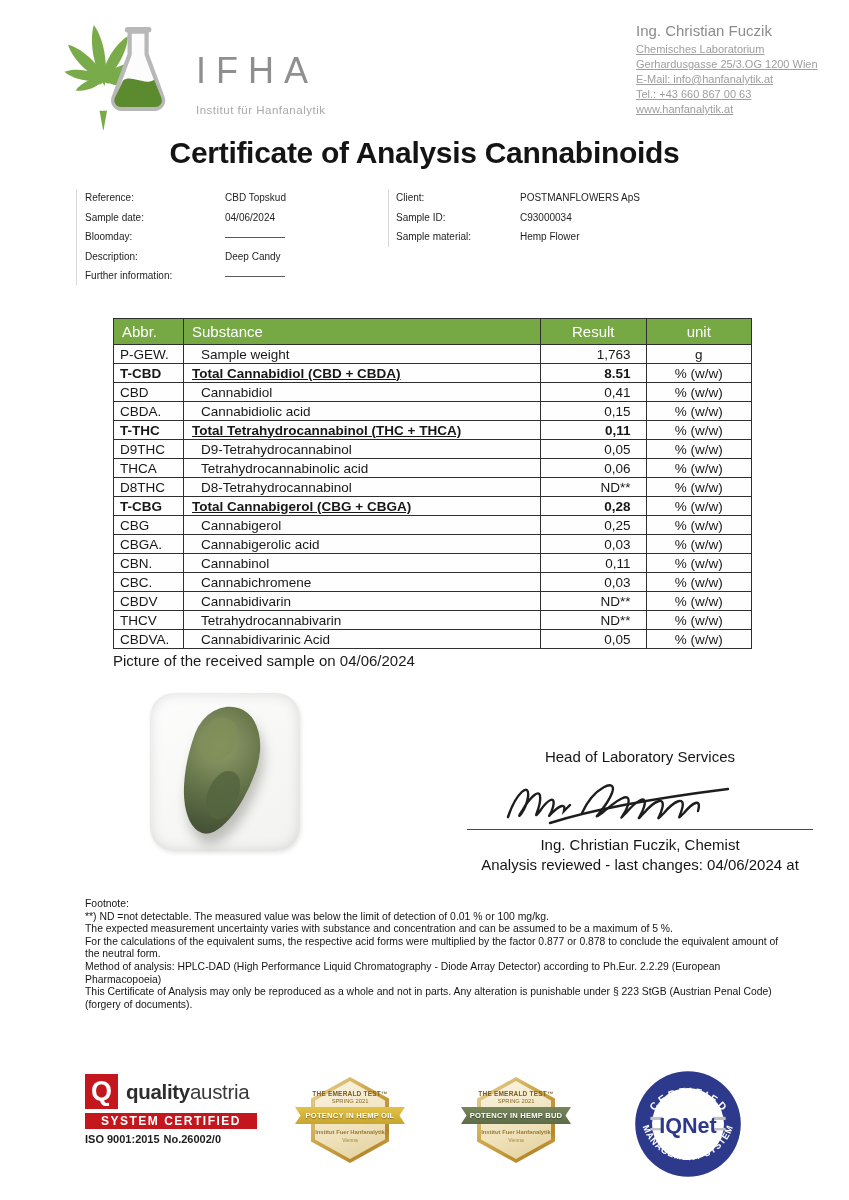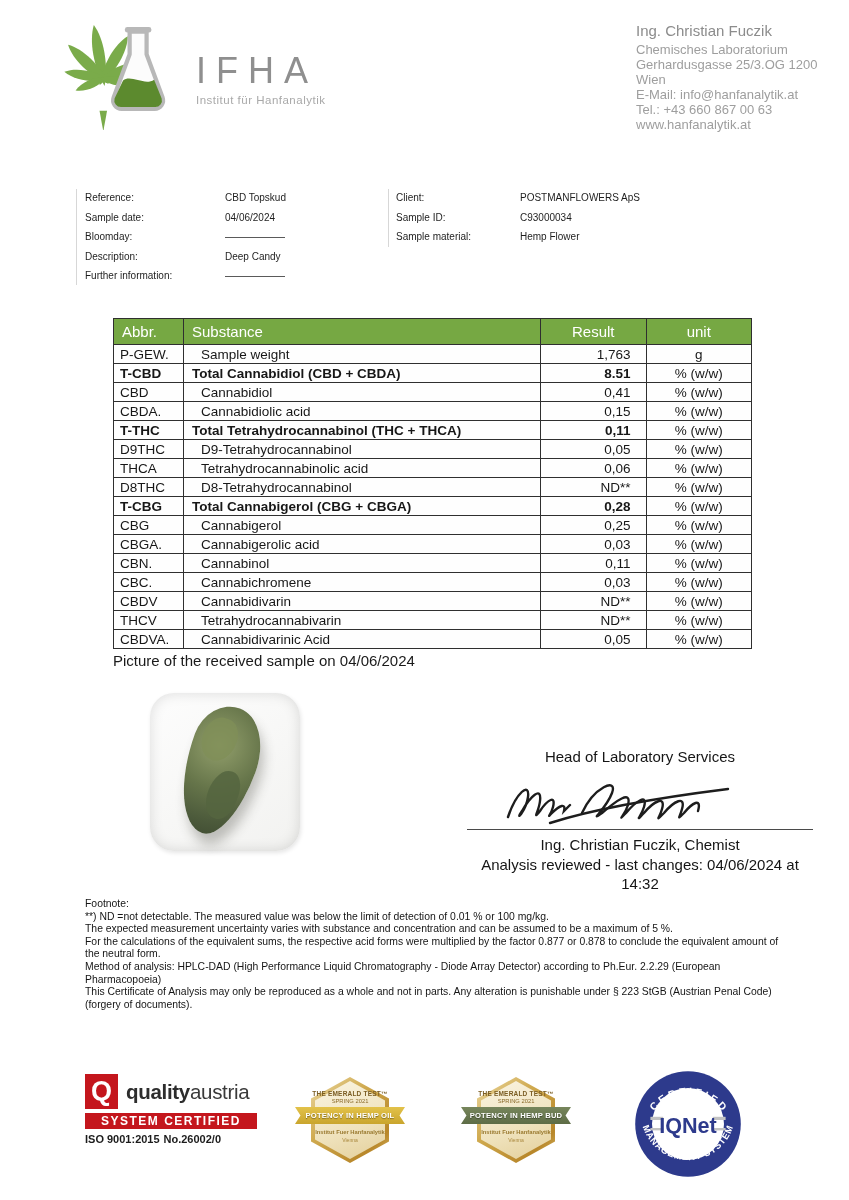--- a/index.html
+++ b/index.html
@@ -4,25 +4,25 @@
 <style>
   * { margin:0; padding:0; box-sizing:border-box; }
   body { background:#ffffff; font-family:"Liberation Sans", sans-serif; }
   #page { position:relative; width:849px; height:1200px; margin:0 auto; background:#ffffff; overflow:hidden; }
 
   
   .logo-block { position:absolute; left:28px; top:18px; width:330px; height:110px; }
   .logo-art { position:absolute; left:0; top:0; }
   .logo-wordmark { position:absolute; left:168px; top:32px; }
   .logo-acronym { font-size:36px; letter-spacing:10px; color:#8f8f8f; font-weight:400; }
-  .logo-subtitle { font-size:11.5px; color:#a9a9a9; margin-top:2px; letter-spacing:0.5px; }
+  .logo-subtitle { font-size:11.5px; color:#a9a9a9; margin-top:12px; letter-spacing:0.5px; }
 
   .contact-block { position:absolute; left:636px; top:22px; width:205px; color:#9a9a9a; }
   .contact-name { font-size:15px; color:#8c8c8c; margin-bottom:3px; }
-  .contact-line { font-size:13px; line-height:15px; color:#9e9e9e; }
+  .contact-line { font-size:11px; line-height:15px; color:#9e9e9e;text-decoration:underline; }
 
   
   .doc-title { position:absolute; left:0; top:136px; width:100%; text-align:center;
                font-size:30px; font-weight:bold; color:#141414; letter-spacing:-0.3px; }
 
   
   .info-left  { position:absolute; left:85px;  top:188px; width:300px; }
   .info-right { position:absolute; left:396px; top:188px; width:330px; }
   .info-row { display:flex; font-size:10px; color:#1e1e1e; line-height:19.5px; }
   .info-left  .info-label { width:140px; flex:none; }
@@ -37,21 +37,21 @@
   .results-table th, .results-table td { border:1px solid #2f2f2f; overflow:hidden; white-space:nowrap; }
   .results-table thead th { background:#76a843; color:#ffffff; font-weight:400; font-size:15px;
                             height:26px; text-align:left; padding-left:8px; }
   .results-table thead th.h-res, .results-table thead th.h-unit { text-align:center; padding-left:0; }
   .results-table td { height:19px; background:#fefefe; }
   .c-abbr { width:70px;  padding-left:6px; }
   .c-sub  { width:357px; padding-left:17px; }
   .c-res  { width:80px;  text-align:right; padding-right:15px; }
   .c-unit { width:80px;  text-align:center; }
   tr.bold .c-abbr, tr.bold .c-sub, tr.bold .c-res { font-weight:bold; }
-  tr.bold .c-sub { padding-left:8px; }
+  tr.bold .c-sub { padding-left:8px;text-decoration:underline; }
 
   .picture-caption { position:absolute; left:113px; top:652px; font-size:15px; color:#1a1a1a; }
 
   
   .sample-dish { position:absolute; left:150px; top:693px; width:150px; height:158px;
                  background:linear-gradient(145deg,#fdfdfd,#f2f2f0); border-radius:24px;
                  box-shadow: inset 0 0 14px rgba(0,0,0,0.13), 1px 2px 4px rgba(0,0,0,0.10); }
   .bud { position:absolute; left:34px; top:12px; width:70px; height:130px; transform:rotate(20deg);
          background: radial-gradient(circle at 38% 32%, #93a06c, #66754a 45%, #4c5a3b 78%, #3e4a31);
          border-radius: 48% 52% 42% 58% / 30% 42% 58% 70%;
@@ -149,20 +149,21 @@
         <div class="contact-line">Gerhardusgasse 25/3.OG 1200 Wien</div>
 
         <div class="contact-line">E-Mail: info@hanfanalytik.at</div>
 
         <div class="contact-line">Tel.: +43 660 867 00 63</div>
 
         <div class="contact-line">www.hanfanalytik.at</div>
       </div>
   </div>
 
+  <div class="doc-title">Certificate of Analysis Cannabinoids</div>
 
   <div class="vline vline-left"></div>
   <div class="vline vline-right"></div>
 
   <div class="info-left">
 
       <div class="info-row">
         <span class="info-label">Reference:</span>
         <span class="info-value">CBD Topskud</span>
       </div>
@@ -342,21 +343,20 @@
     <svg class="sig-art" width="300" height="62" viewBox="0 0 300 62">
       <g fill="none" stroke="#1d1d1d" stroke-width="2.4" stroke-linecap="round">
         <path d="M18,50 C26,26 40,14 38,30 C36,44 24,56 32,44 C40,30 52,18 50,34 C49,44 42,54 50,44 C58,32 66,28 63,40 C61,48 56,52 62,46 C70,38 76,36 74,44 L80,38"></path>
         <path d="M92,46 C104,20 128,10 122,26 C116,42 98,56 112,46 C126,34 142,22 138,38 C135,48 126,56 136,46 C146,34 158,26 154,40 C151,50 144,56 154,46 C164,34 176,28 172,42 C170,50 164,56 174,46 C184,34 196,28 192,42 C190,50 186,54 194,46 C202,36 212,30 208,44"></path>
         <path d="M60,56 C110,40 190,28 238,22"></path>
       </g>
     </svg>
     <div class="sig-line"></div>
     <div class="sig-name">Ing. Christian Fuczik, Chemist</div>
     <div class="sig-review">Analysis reviewed - last changes: 04/06/2024 at</div>
-    <div class="sig-review">14:32</div>
   </div>
 
   <div class="footnote">
 
       <div class="footnote-line">Footnote:</div>
 
       <div class="footnote-line">**) ND =not detectable. The measured value was below the limit of detection of 0.01 % or 100 mg/kg.</div>
 
       <div class="footnote-line">The expected measurement uncertainty varies with substance and concentration and can be assumed to be a maximum of 5 %.</div>
 

